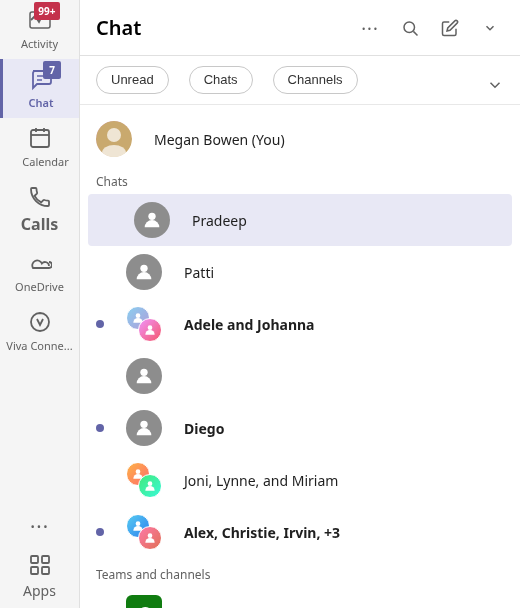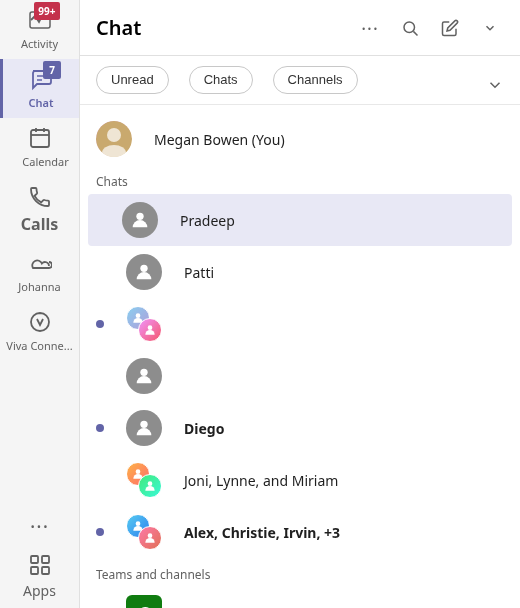--- a/index.html
+++ b/index.html
@@ -165,21 +165,21 @@
       align-items: center;
       padding: 8px 16px;
       gap: 22px;
       cursor: pointer;
     }
 
     .user-row.selected {
       background: #e8e8f5;
       border-radius: 4px;
       margin: 0 8px;
-      padding: 8px 4px;
+      padding: 8px 16px;
     }
 
     .section-label {
       font-size: 12px;
       color: #616161;
       padding: 8px 16px 4px;
       font-weight: 400;
     }
 
     .avatar {
@@ -302,21 +302,21 @@
     </div>
     <span style="font-size:16px;color:#616161;font-weight:bold;">Calls</span>
   </div>
 
   <div class="sidebar-item">
     <div class="icon-wrap">
       <svg class="icon-svg" viewBox="0 0 24 24" fill="none" stroke="#616161" stroke-width="1.8">
         <path d="M21 15 a4 4 0 0 0 -7.1 -2.5 A5 5 0 1 0 5 17 H21 a3 3 0 0 0 0 -6"></path>
       </svg>
     </div>
-    <span style="font-size:11px;color:#616161;">Johanna</span>
+    <span style="font-size:11px;color:#616161;">OneDrive</span>
   </div>
 
   <div class="sidebar-item">
     <div class="icon-wrap">
       <svg class="icon-svg" viewBox="0 0 24 24" fill="none" stroke="#616161" stroke-width="1.8">
         <path d="M12 3 a9 9 0 0 0 0 18 a9 9 0 0 0 0-18"></path>
         <path d="M9 9 l3 6 l3-6"></path>
       </svg>
     </div>
     <span style="font-size:11px;color:#616161;">Viva Conne...</span>
@@ -430,20 +430,21 @@
               <path d="M4 20 a8 8 0 0 1 16 0"></path>
             </svg>
         </div>
         <div class="av2" style="background: linear-gradient(135deg,#f093fb,#f5576c); border-radius:50%; display:flex; align-items:center; justify-content:center;">
           <svg width="14" height="14" viewBox="0 0 24 24" fill="white">
               <circle cx="12" cy="8" r="4"></circle>
               <path d="M4 20 a8 8 0 0 1 16 0"></path>
             </svg>
         </div>
       </div>
+      <span class="chat-name bold">Adele and Johanna</span>
     </div>
 
     <div class="user-row">
       <span class="unread-placeholder"></span>
       <div class="avatar av-gray">
         <svg width="22" height="22" viewBox="0 0 24 24" fill="white">
           <circle cx="12" cy="8" r="4"></circle>
           <path d="M4 20 a8 8 0 0 1 16 0"></path>
         </svg>
       </div>

